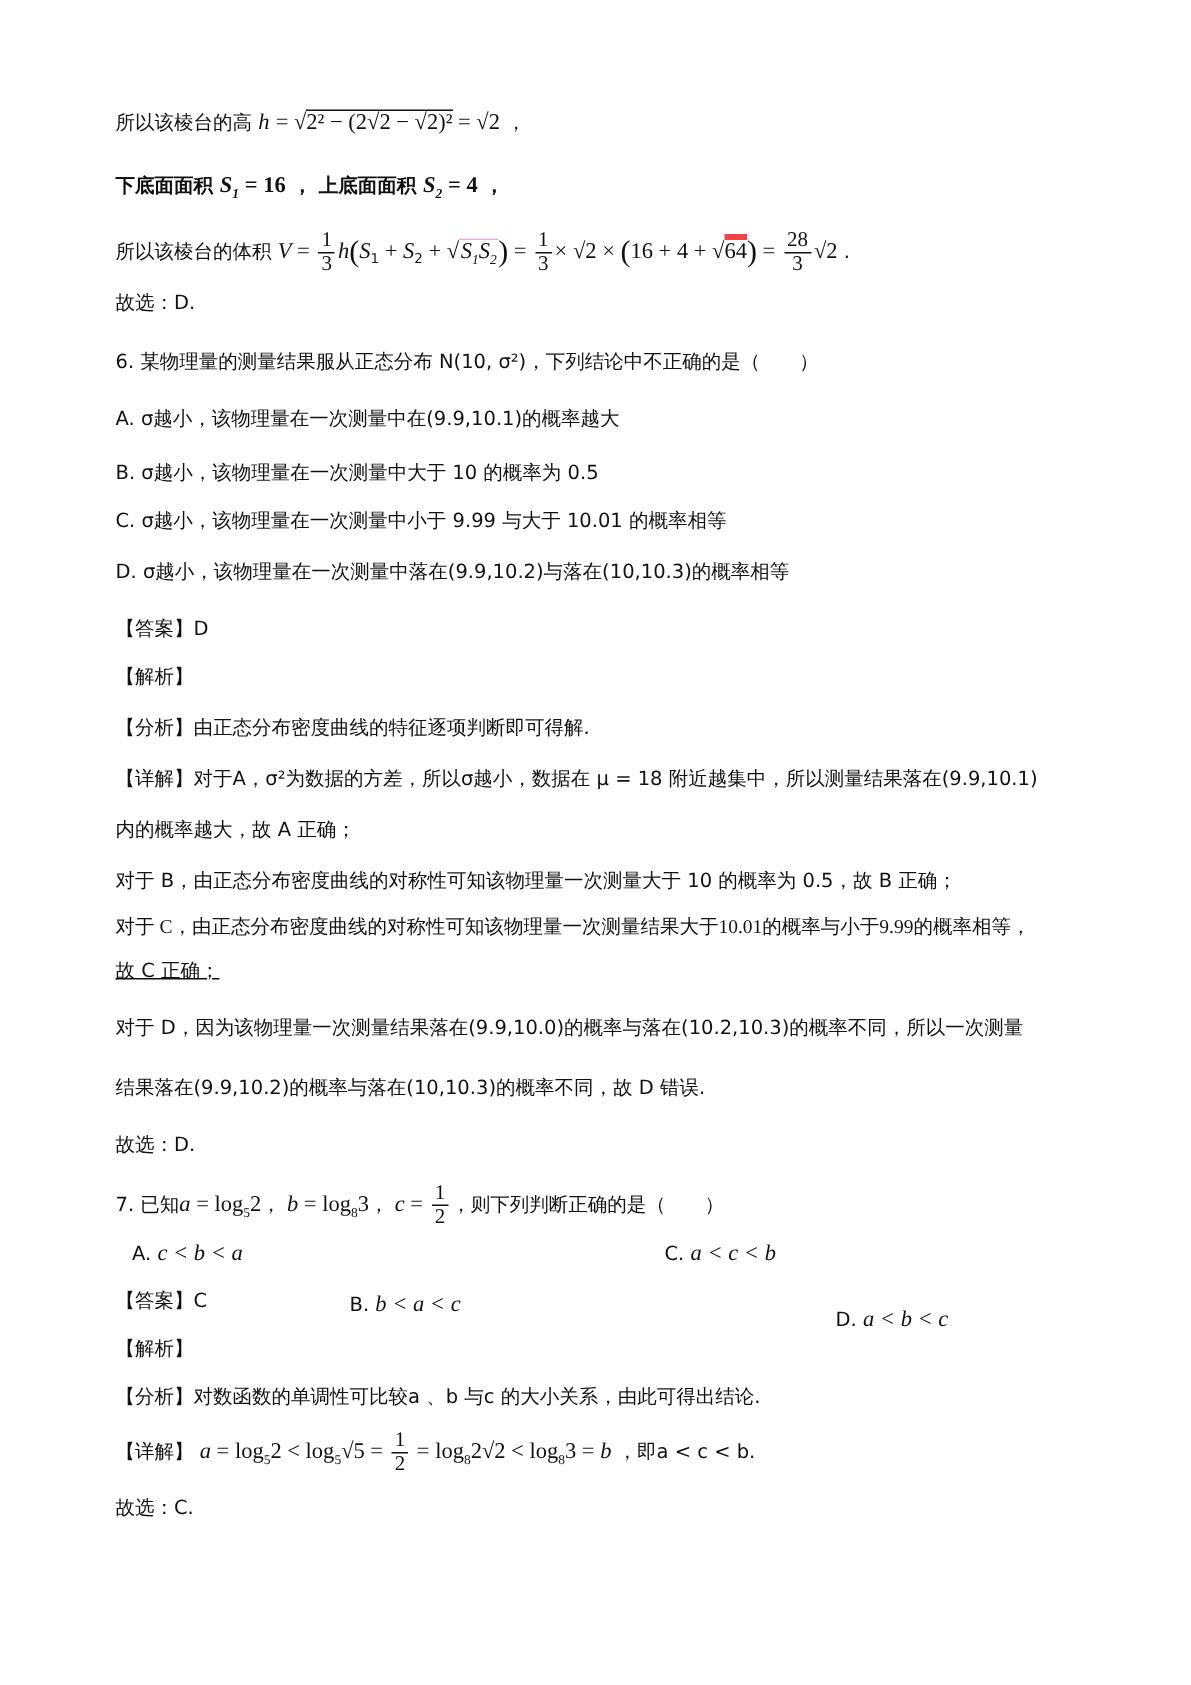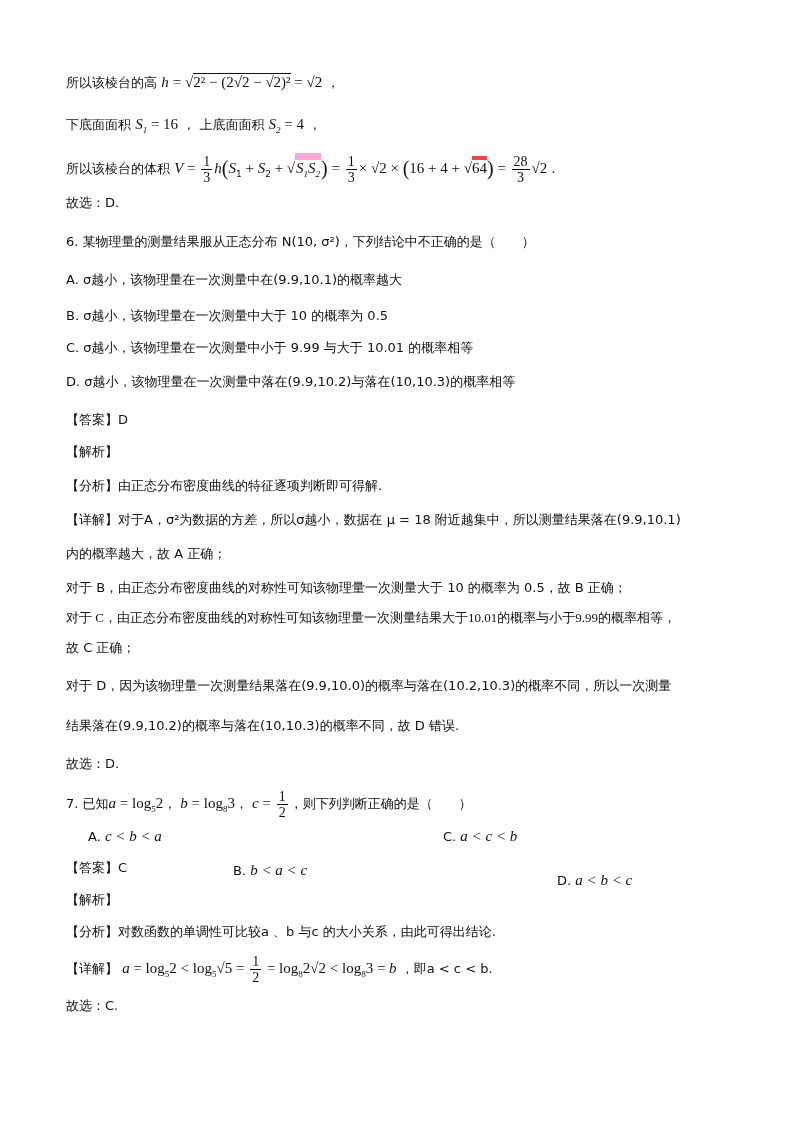--- a/index.html
+++ b/index.html
@@ -1,41 +1,41 @@
 <!DOCTYPE html>
 <html><head>
 <meta charset="utf-8">
 <style>
   html, body { margin: 0; padding: 0; background: #ffffff; }
   body { width: 794px; height: 1123px; position: relative; overflow: hidden;
          font-family: "DejaVu Sans", "Liberation Sans", sans-serif; color: #111; }
-  .line { position: absolute; left: 66px; font-size: 13px; line-height: 20px; white-space: nowrap; }
+  .line { position: absolute; left: 77px; font-size: 13px; line-height: 20px; white-space: nowrap; }
   .m { font-family: "Liberation Serif", "DejaVu Serif", serif; font-size: 15px; }
   .mi { font-family: "Liberation Serif", "DejaVu Serif", serif; font-style: italic; font-size: 15px; }
   .frac { display: inline-flex; flex-direction: column; align-items: center; vertical-align: middle;
           font-family: "Liberation Serif", serif; font-size: 14px; line-height: 15px; margin: 0 2px; }
   .frac .num { border-bottom: 1px solid #111; padding: 0 2px; }
   .frac .den { padding: 0 2px; }
   .sqrt { display: inline-block; }
-  .sqrt .rad { border-top: 7px solid #f9a8d4; padding: 0 1px; font-style: italic; }
+  .sqrt .rad { border-top: 1px solid #f9a8d4; padding: 0 1px; font-style: italic; }
   .big { font-size: 20px; font-family: "Liberation Serif", serif; vertical-align: -2px; }
   sub, sup { font-size: 9px; }
   .opt { position: absolute; font-size: 13px; line-height: 20px; white-space: nowrap; }
 </style>
 </head>
 <body>
 
 <div class="line" style="top:72px;">
   <span>所以该棱台的高</span>
   <span class="mi">h</span>
   <span class="m">= √<span style="border-top:1px solid #111;">2² − (2√2 − √2)²</span> = √2</span>
   <span>，</span>
 </div>
 
-<div class="line" style="top:114px;">
+<div class="line" style="top:114px;font-weight:bold;">
   <span>下底面面积</span>
   <span class="mi">S<sub>1</sub></span><span class="m"> = 16</span>
   <span>，</span>
   <span>上底面面积</span>
   <span class="mi">S<sub>2</sub></span><span class="m"> = 4</span>
   <span>，</span>
 </div>
 
 <div class="line" style="top:150px; line-height:36px;">
   <span>所以该棱台的体积</span>
@@ -62,21 +62,21 @@
 <div class="line" style="top:306px;">B. σ越小，该物理量在一次测量中大于 10 的概率为 0.5</div>
 <div class="line" style="top:338px;">C. σ越小，该物理量在一次测量中小于 9.99 与大于 10.01 的概率相等</div>
 <div class="line" style="top:372px;">D. σ越小，该物理量在一次测量中落在(9.9,10.2)与落在(10,10.3)的概率相等</div>
 <div class="line" style="top:410px;">【答案】D</div>
 <div class="line" style="top:442px;">【解析】</div>
 <div class="line" style="top:476px;">【分析】由正态分布密度曲线的特征逐项判断即可得解.</div>
 <div class="line" style="top:510px;">【详解】对于A，σ²为数据的方差，所以σ越小，数据在 μ = 18 附近越集中，所以测量结果落在(9.9,10.1)</div>
 <div class="line" style="top:544px;">内的概率越大，故 A 正确；</div>
 <div class="line" style="top:578px;">对于 B，由正态分布密度曲线的对称性可知该物理量一次测量大于 10 的概率为 0.5，故 B 正确；</div>
 <div class="line" style="top:608px;font-family:Liberation Serif, serif;">对于 C，由正态分布密度曲线的对称性可知该物理量一次测量结果大于10.01的概率与小于9.99的概率相等，</div>
-<div class="line" style="top:638px;">故 C 正确；</div>
+<div class="line" style="top:638px;text-decoration:underline;">故 C 正确；</div>
 <div class="line" style="top:676px;">对于 D，因为该物理量一次测量结果落在(9.9,10.0)的概率与落在(10.2,10.3)的概率不同，所以一次测量</div>
 <div class="line" style="top:716px;">结果落在(9.9,10.2)的概率与落在(10,10.3)的概率不同，故 D 错误.</div>
 <div class="line" style="top:754px;">故选：D.</div>
 
 <div class="line" style="top:788px; line-height:30px;">
   <span>7. 已知</span><span class="mi">a</span><span class="m"> = log<sub>5</sub>2</span>，
   <span class="mi">b</span><span class="m"> = log<sub>8</sub>3</span>，
   <span class="mi">c</span><span class="m"> = </span><span class="frac">
       <span class="num">1</span>
       <span class="den">2</span>

